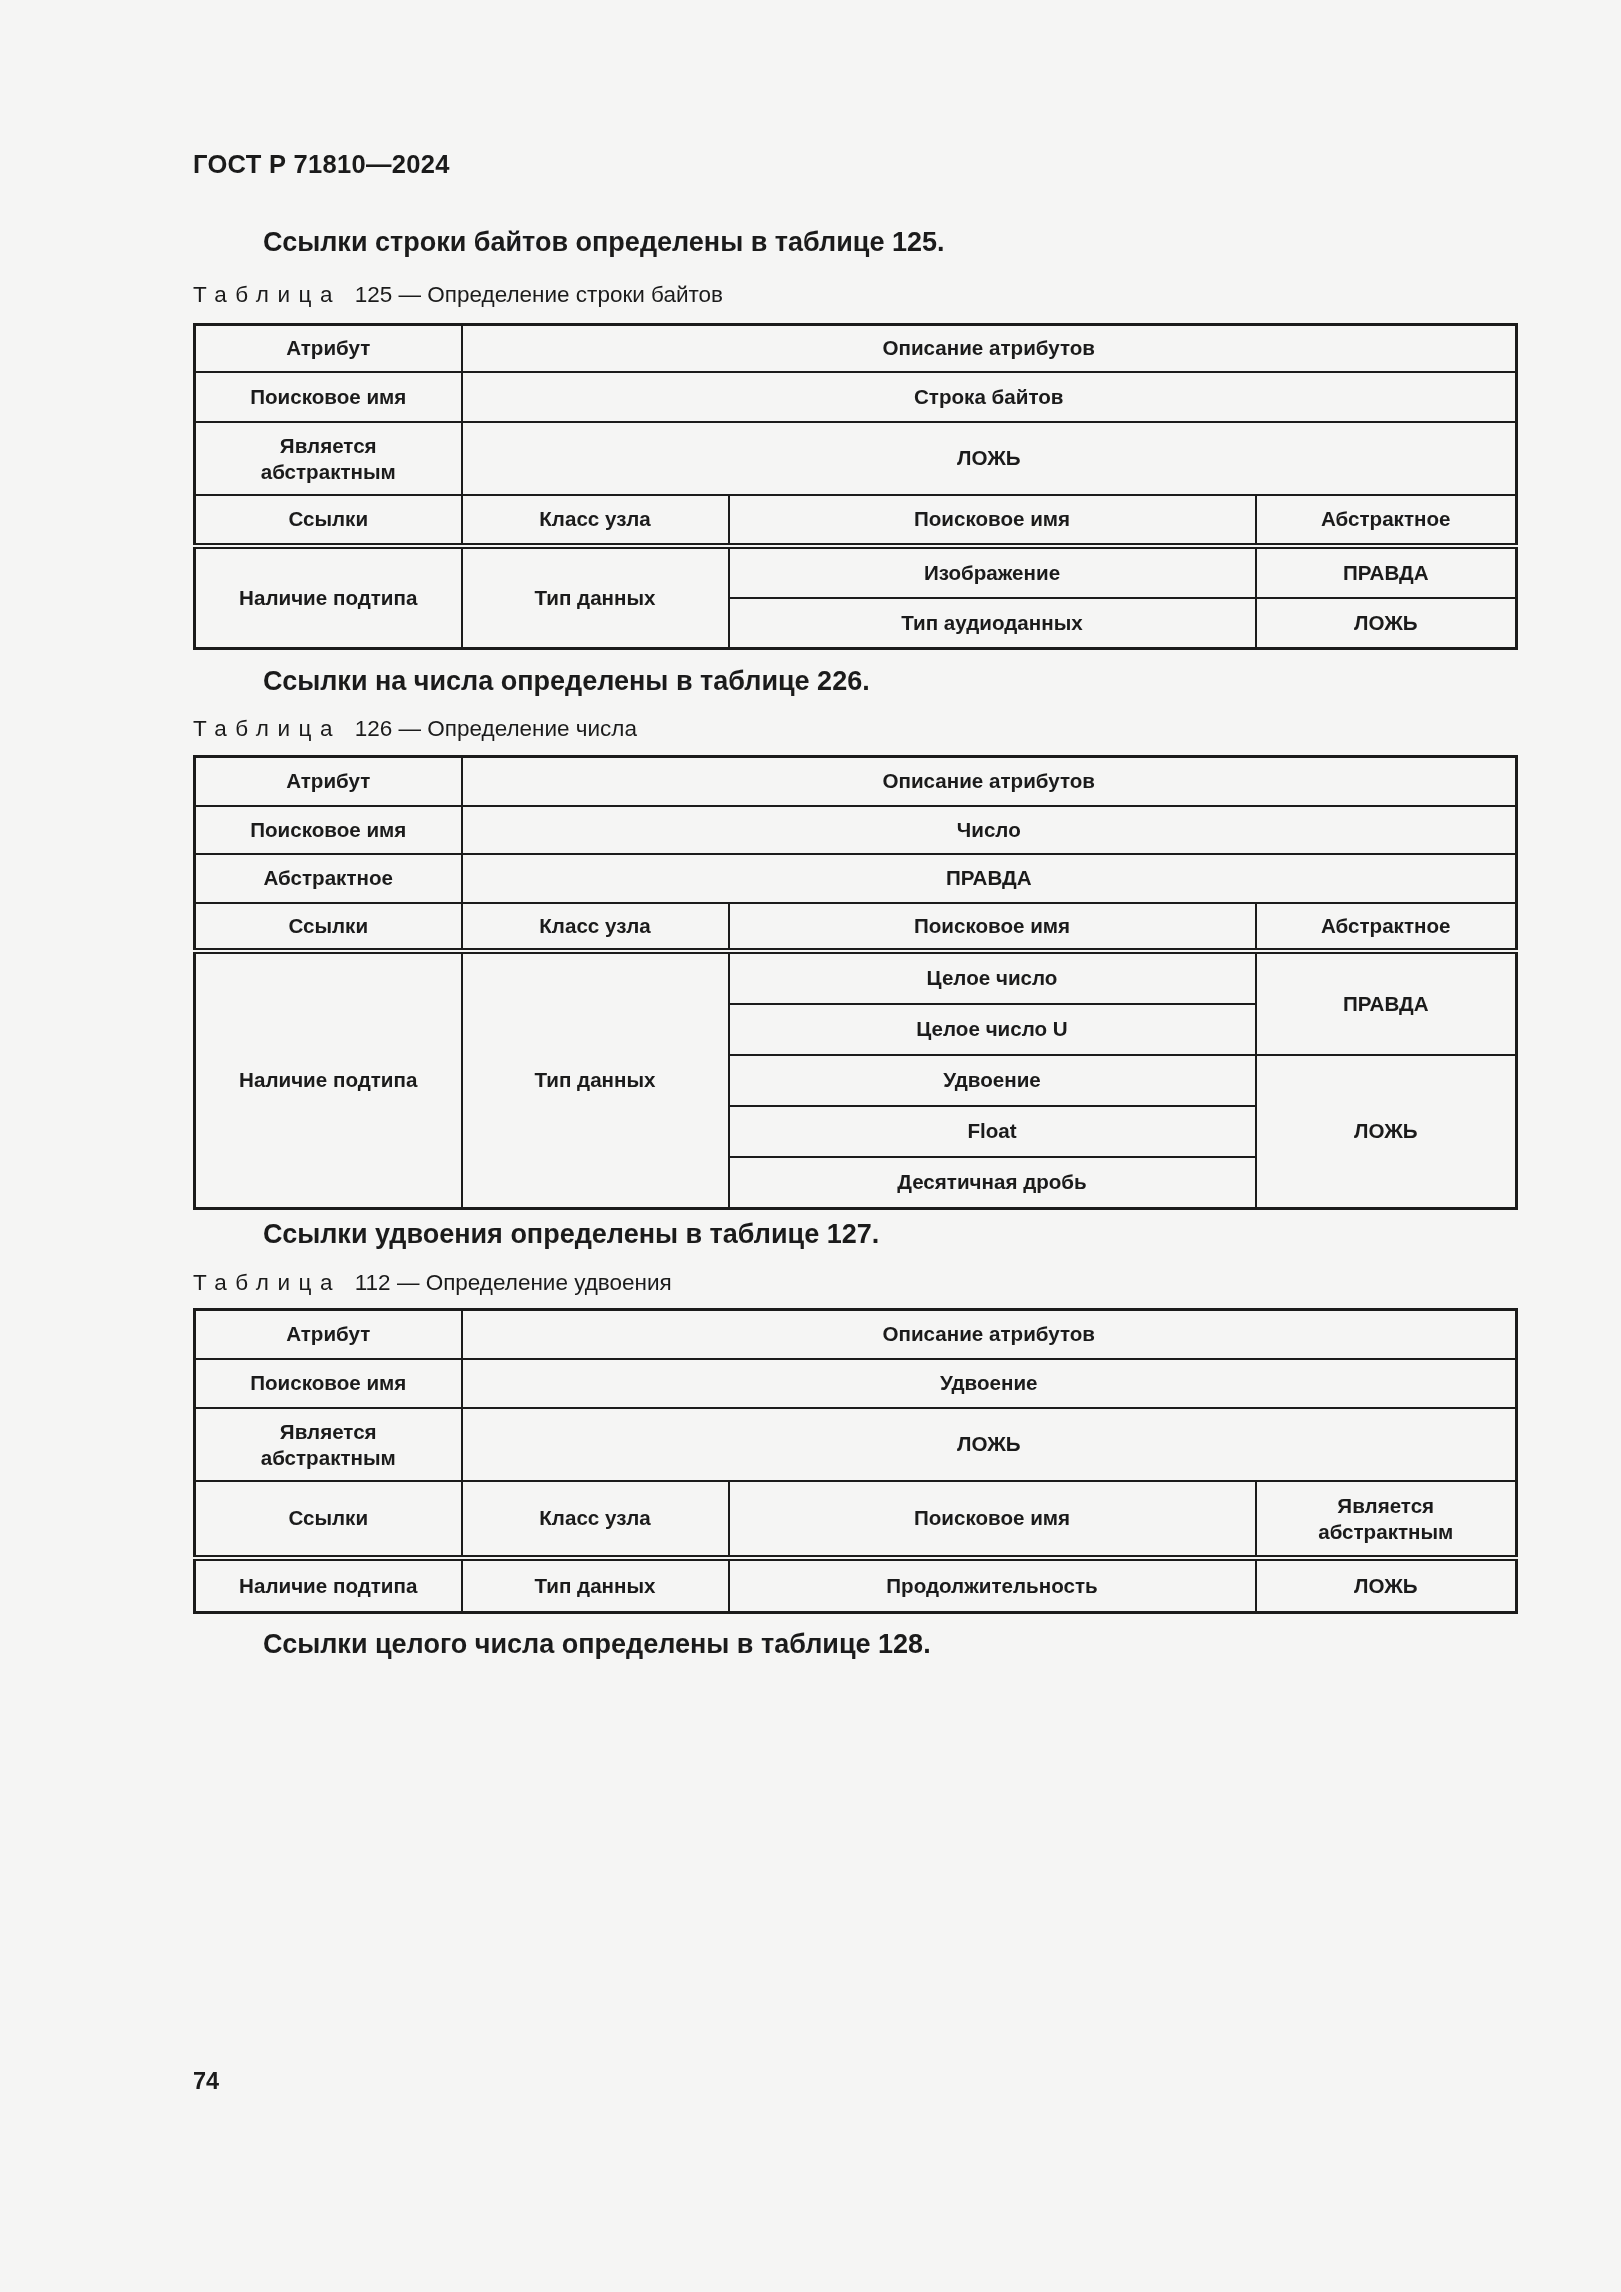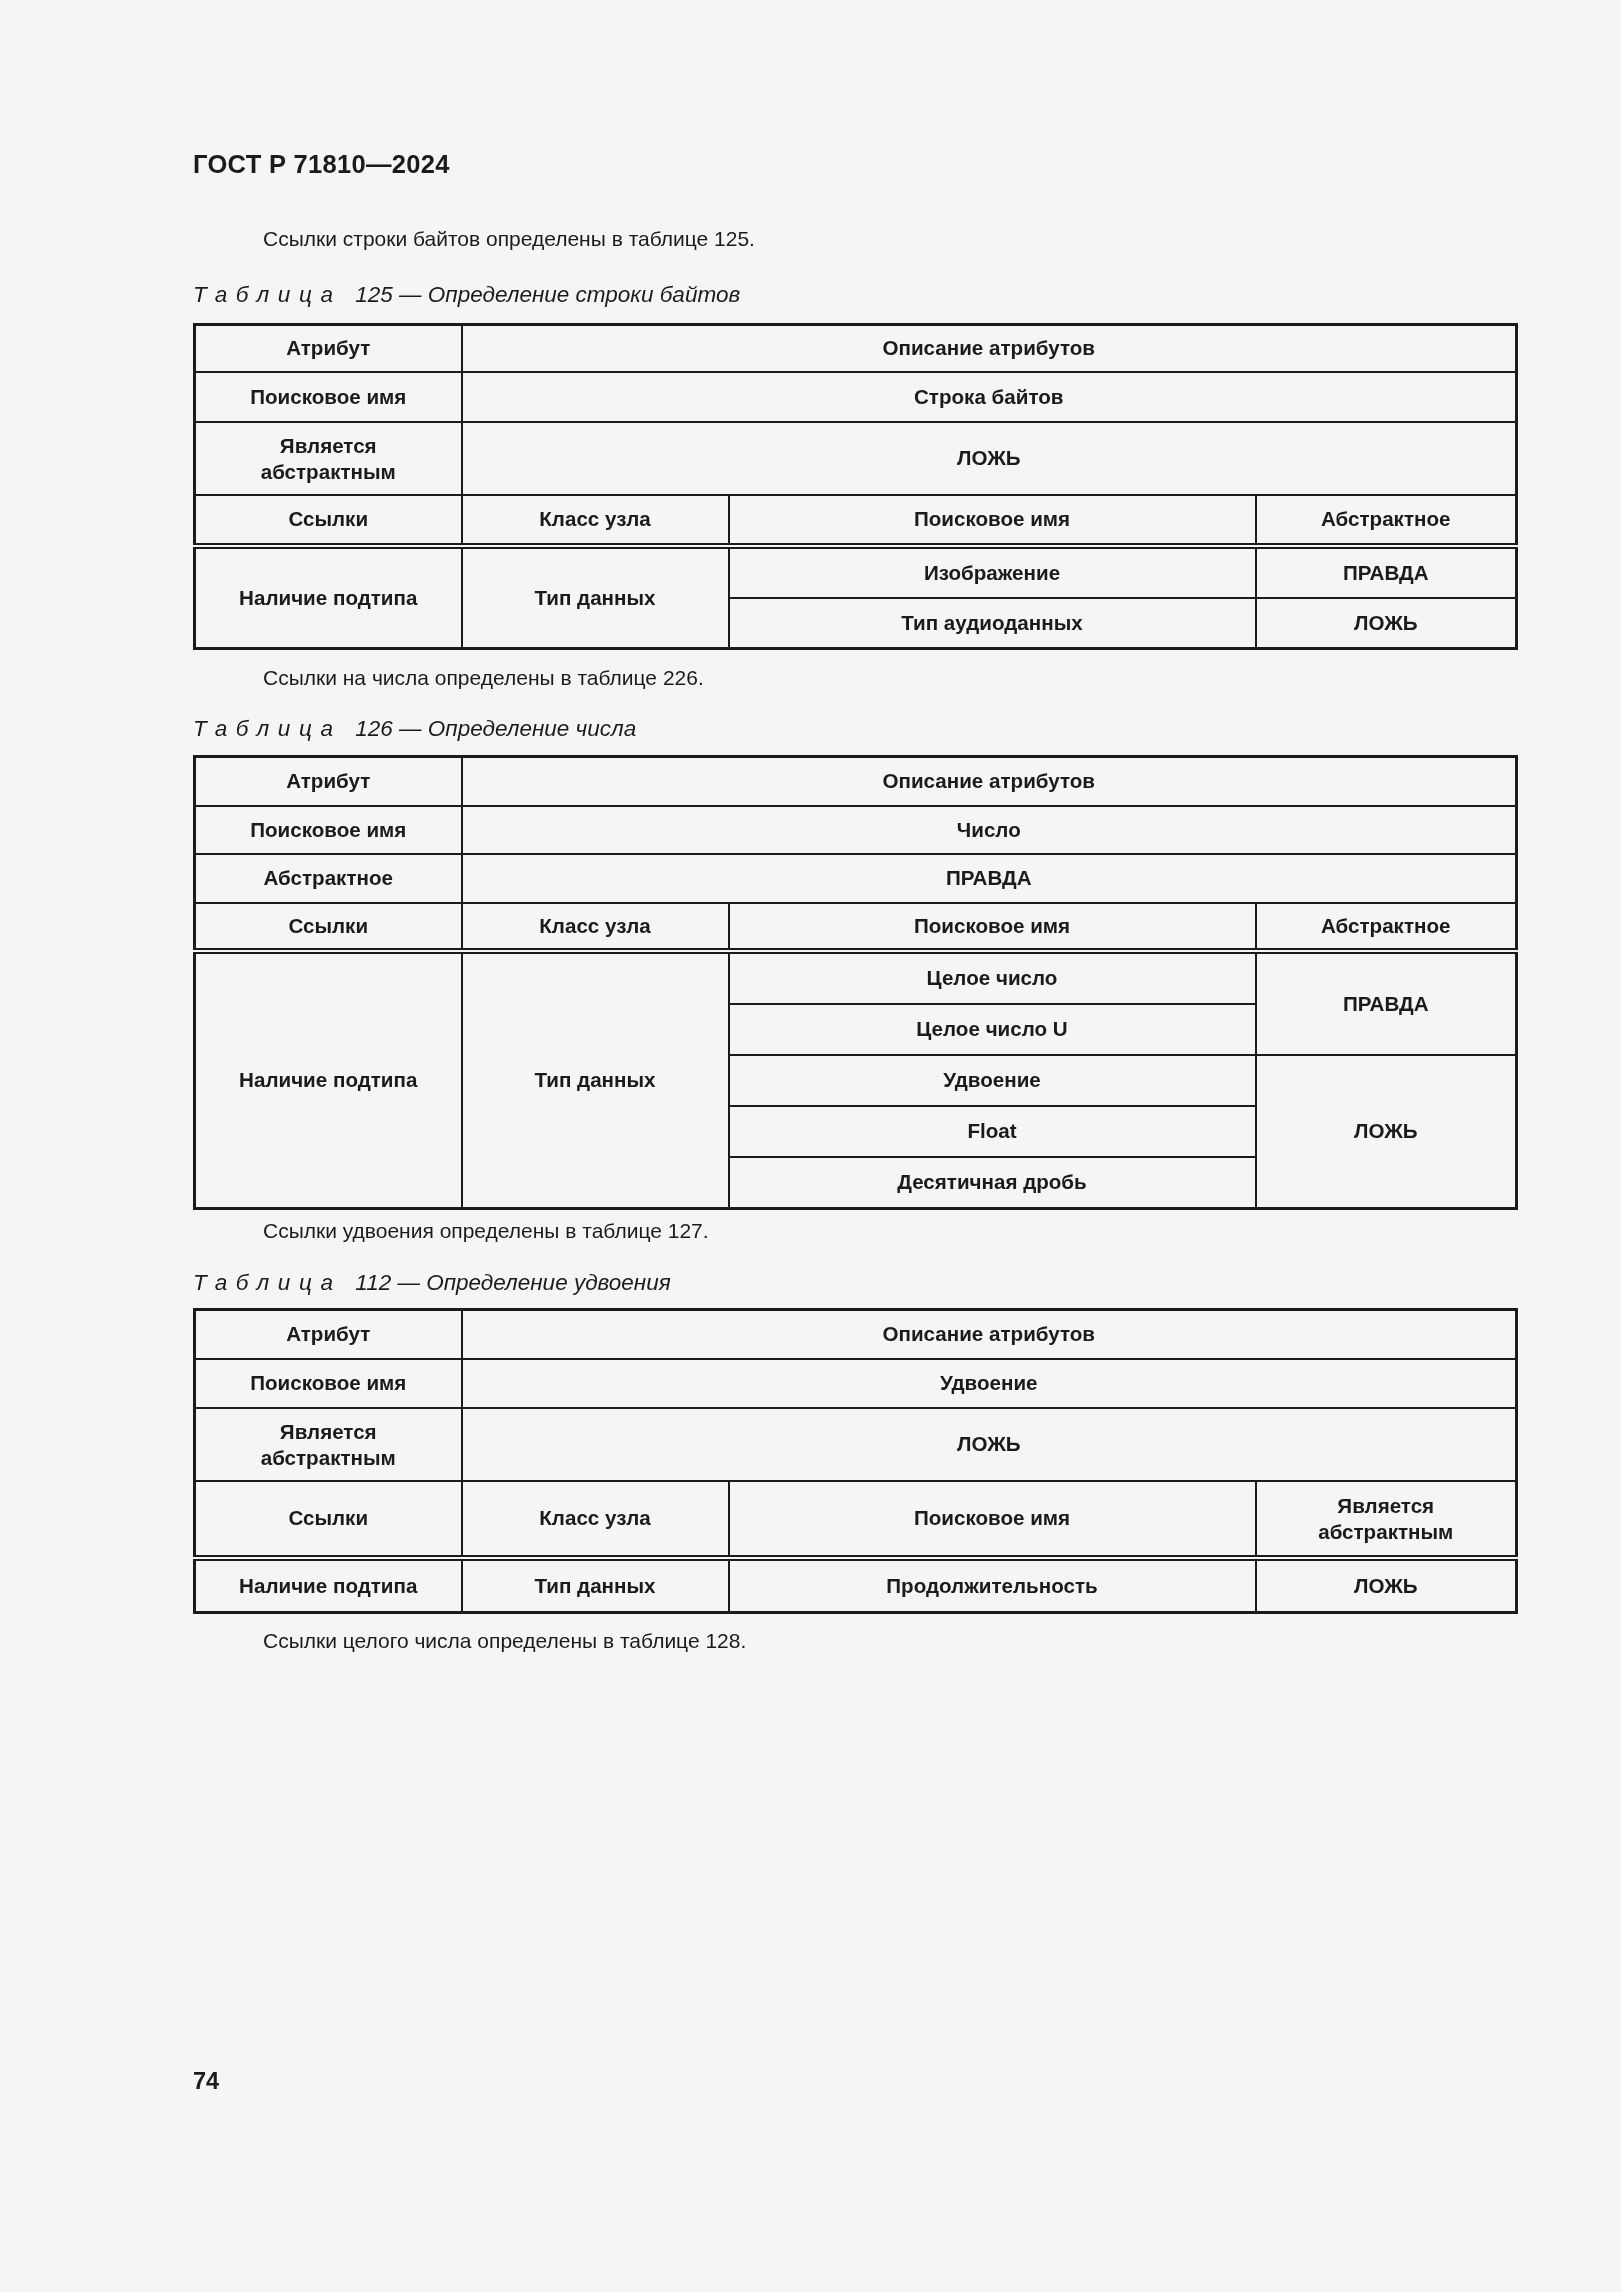--- a/index.html
+++ b/index.html
@@ -11,27 +11,27 @@
     background:#f5f5f4;
     color:#1b1b1b;
     overflow:hidden;
   }
   .doc-header {
     position:absolute; left:193px; top:150px;
     font-size:25.5px; font-weight:bold; letter-spacing:0.3px;text-align:right;
   }
   .para {
     position:absolute; left:193px; width:1324px;
-    font-size:21px; line-height:1.2;
+    font-size:27px; line-height:1.2;
     text-indent:70px;
+    font-weight:bold;
   }
   .tcaption {
     position:absolute; left:193px; width:1324px;
     font-size:22.5px;
-    font-style:italic;
   }
   .tcaption .cap-word { letter-spacing:0.38em; }
   .tcaption .cap-text { margin-left:13.7px; }
   table.gtable {
     position:absolute; left:193px;
     width:1321px; table-layout:fixed;
     border-collapse:collapse;
     border:3.9px solid #1b1b1b;
     font-size:20.6px;
     font-weight:bold;

